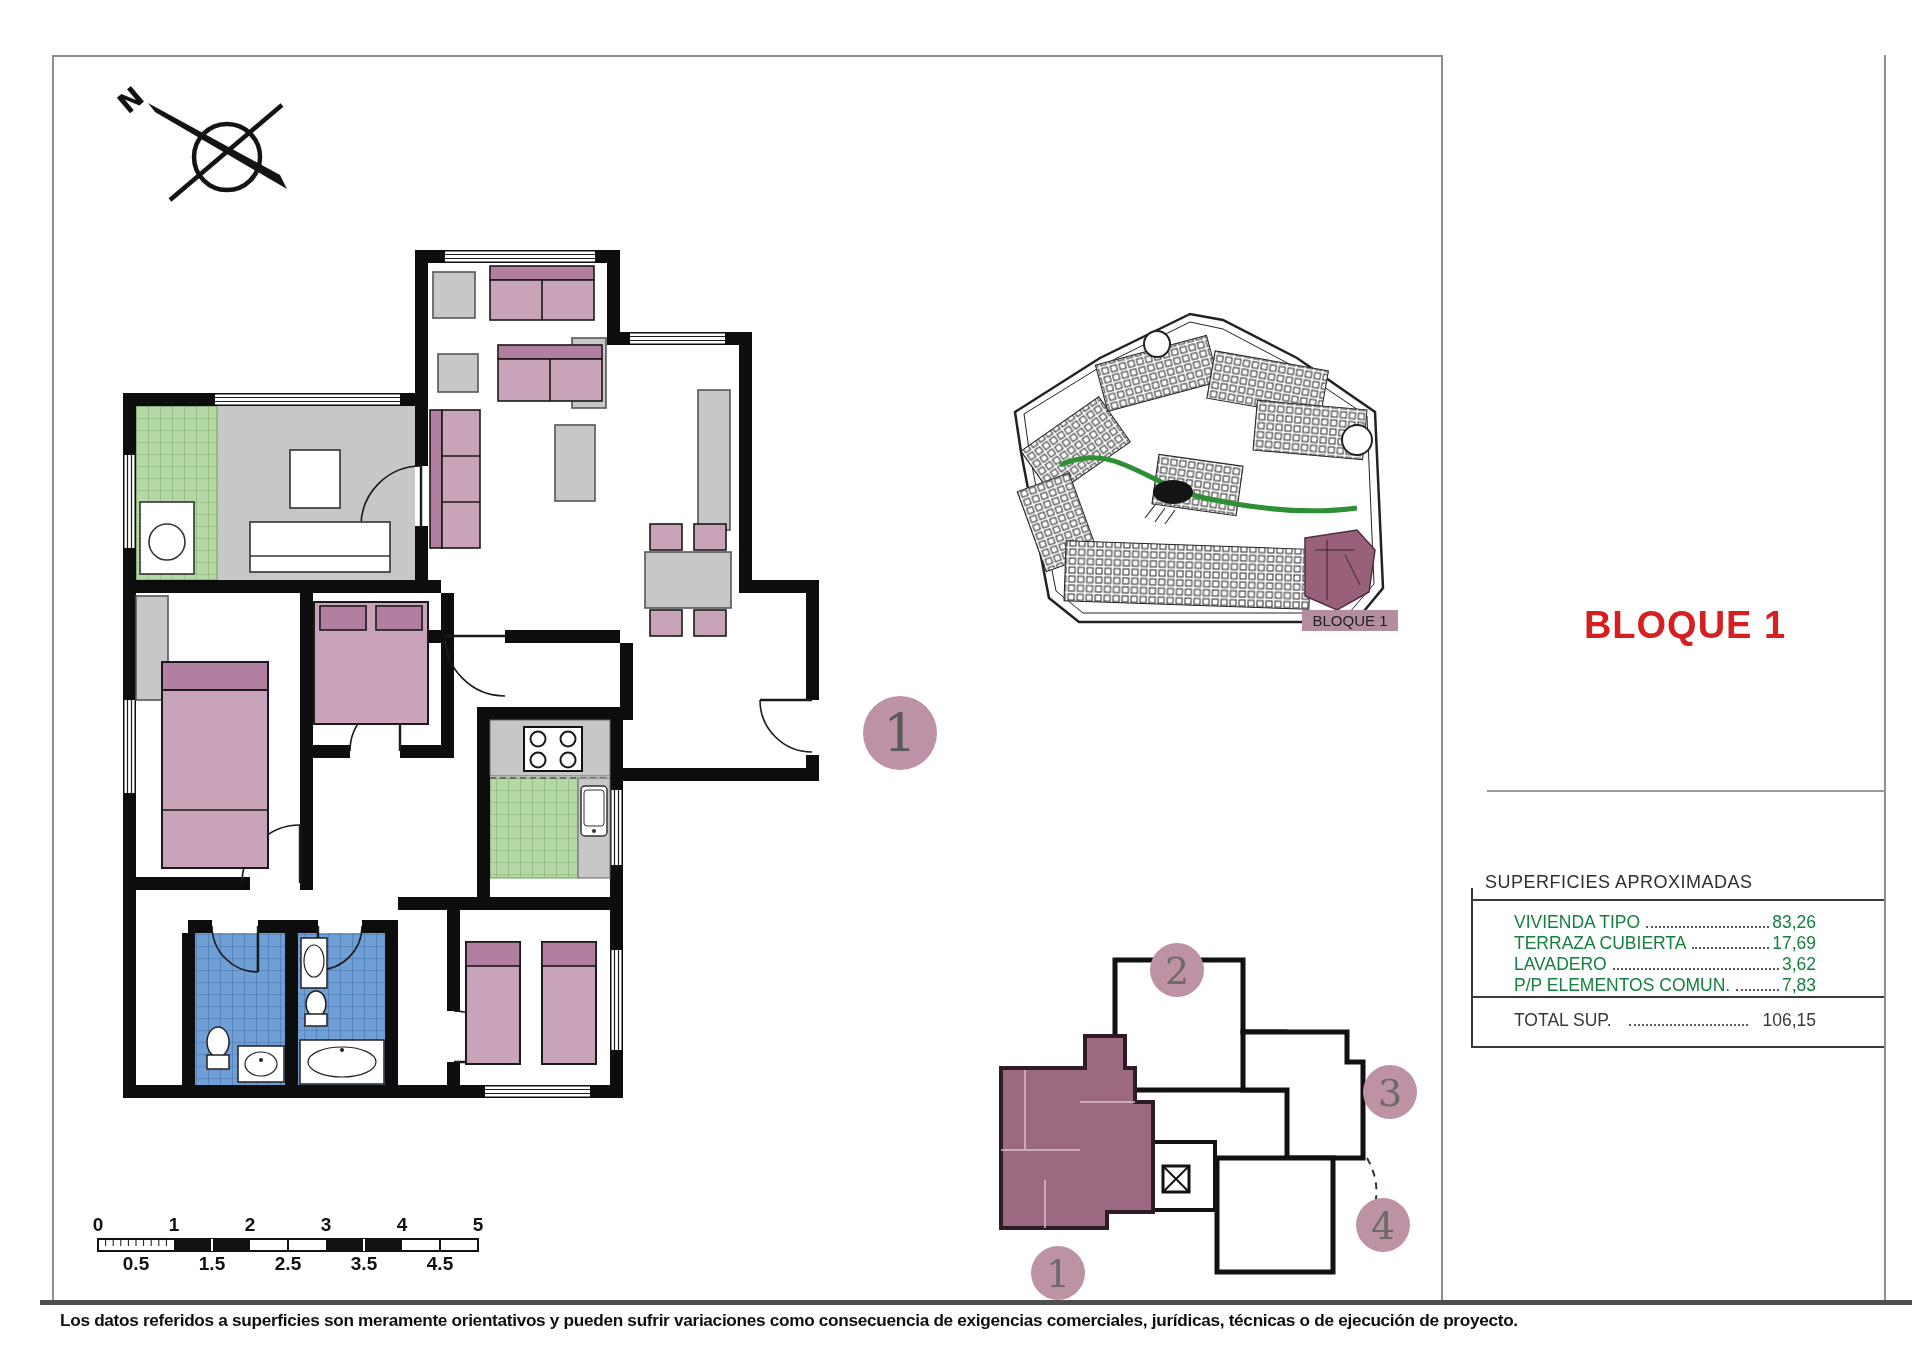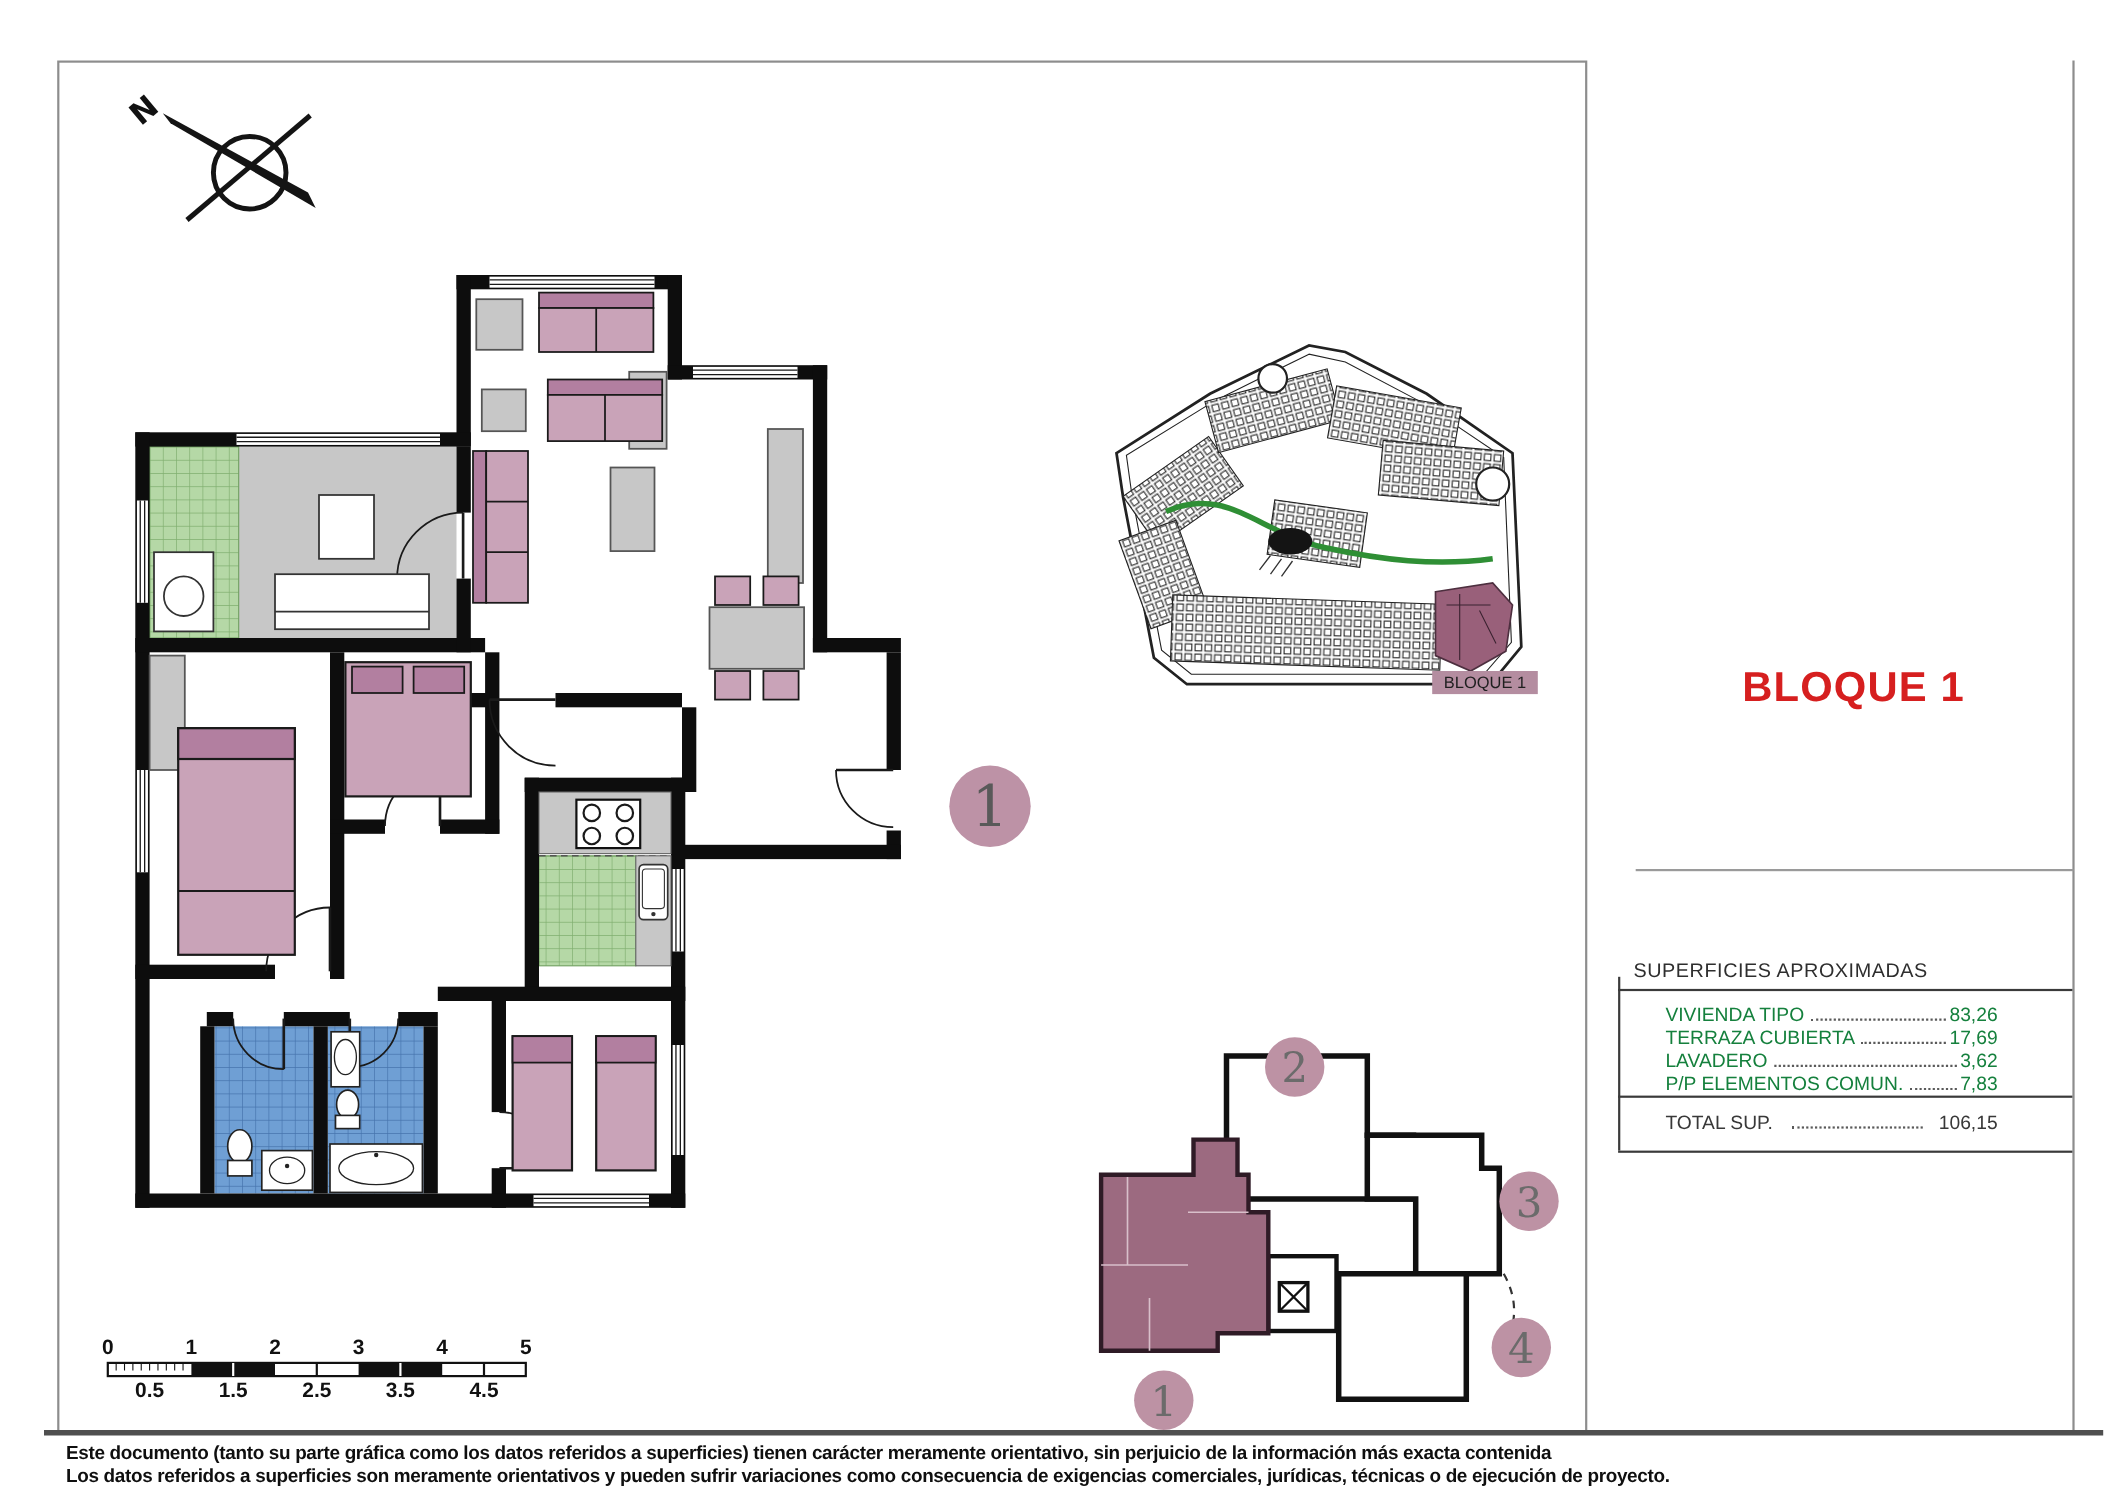--- a/index.html
+++ b/index.html
@@ -363,17 +363,16 @@
       <text x="388" y="16">5</text>
       <text x="46" y="55">0.5</text>
       <text x="122" y="55">1.5</text>
       <text x="198" y="55">2.5</text>
       <text x="274" y="55">3.5</text>
       <text x="350" y="55">4.5</text>
     </g>
   </svg>
 
   <div class="abs disc">
-    <div>Este documento (tanto su parte gráfica como los datos referidos a superficies) tienen carácter meramente orientativo, sin perjuicio de la información más exacta contenida</div>
     <div>Los datos referidos a superficies son meramente orientativos y pueden sufrir variaciones como consecuencia de exigencias comerciales, jurídicas, técnicas o de ejecución de proyecto.</div>
   </div>
 
 </div>
 
 </body></html>

